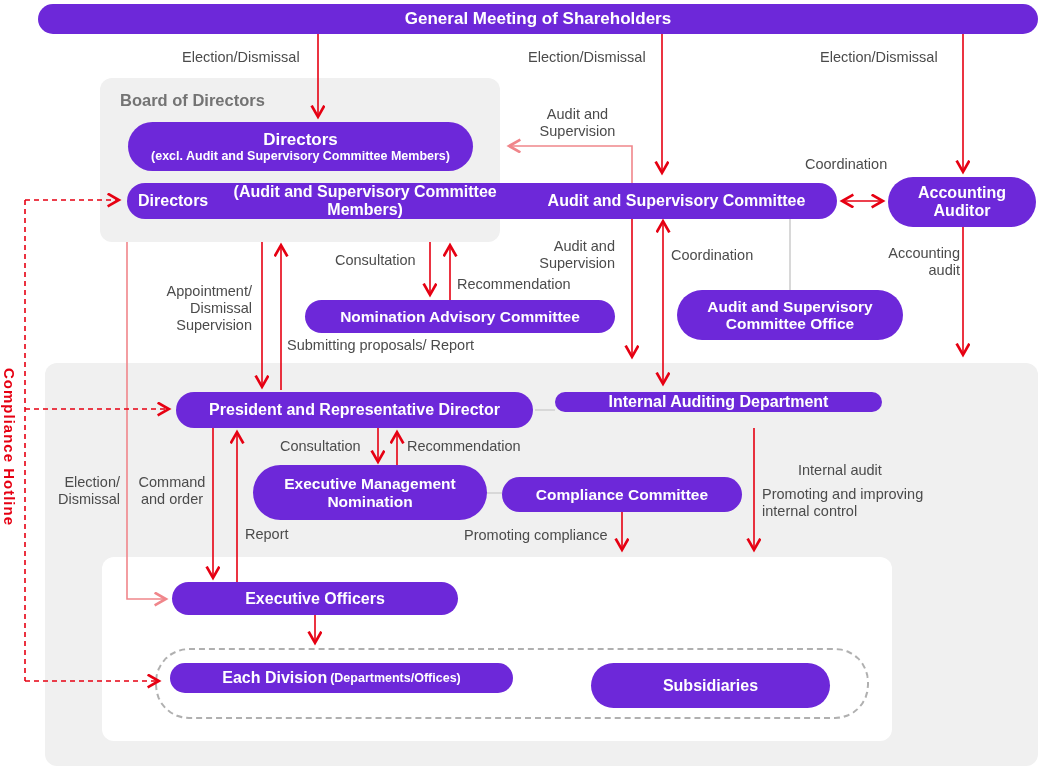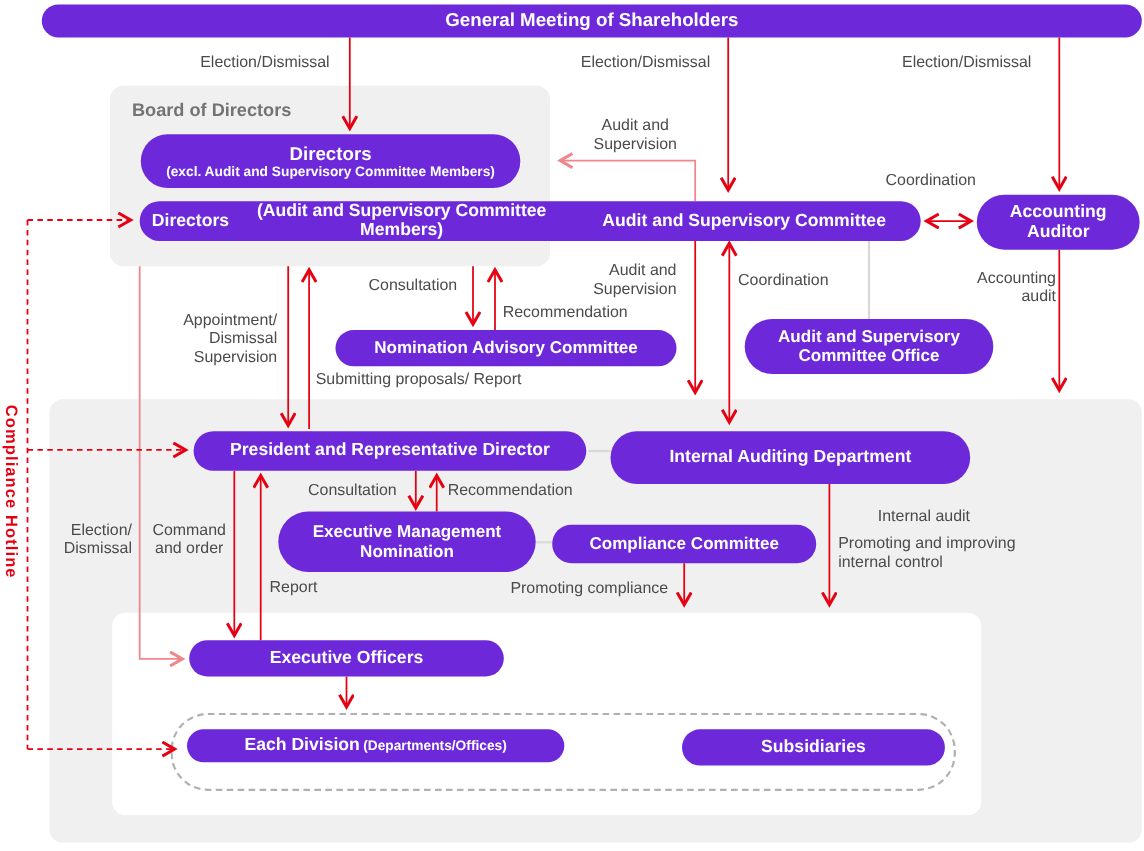--- a/index.html
+++ b/index.html
@@ -118,21 +118,21 @@
 
   <div class="pill" style="left:677px;top:290px;width:226px;height:50px;">
     <span class="t155">Audit and Supervisory</span>
     <span class="t155">Committee Office</span>
   </div>
 
   <div class="pill" style="left:176px;top:392px;width:357px;height:36px;">
     <span class="t16">President and Representative Director</span>
   </div>
 
-  <div class="pill" style="left:555px;top:392px;width:327px;height:48px;">
+  <div class="pill" style="left:555px;top:392px;width:327px;height:20px;">
     <span class="t16">Internal Auditing Department</span>
   </div>
 
   <div class="pill" style="left:253px;top:465px;width:234px;height:55px;">
     <span class="t155">Executive Management</span>
     <span class="t155">Nomination</span>
   </div>
 
   <div class="pill" style="left:502px;top:477px;width:240px;height:35px;">
     <span class="t155">Compliance Committee</span>
@@ -140,21 +140,21 @@
 
   <div class="pill" style="left:172px;top:582px;width:286px;height:33px;">
     <span class="t16">Executive Officers</span>
   </div>
 
   <div class="pill" style="left:170px;top:663px;width:343px;height:30px;flex-direction:row;gap:3px;">
     <span class="t16">Each Division</span>
     <span class="t125">(Departments/Offices)</span>
   </div>
 
-  <div class="pill" style="left:620px;top:663px;width:239px;height:33px;">
+  <div class="pill" style="left:591px;top:663px;width:239px;height:45px;">
     <span class="t16">Subsidiaries</span>
   </div>
 
   <div class="hotline" style="left:1px;top:368px;">Compliance Hotline</div>
 
   <div class="lbl" style="left:182px;top:49px;">Election/Dismissal</div>
   <div class="lbl" style="left:528px;top:49px;">Election/Dismissal</div>
   <div class="lbl" style="left:820px;top:49px;">Election/Dismissal</div>
 
   <div class="lbl c" style="left:530px;top:106px;width:95px;">

